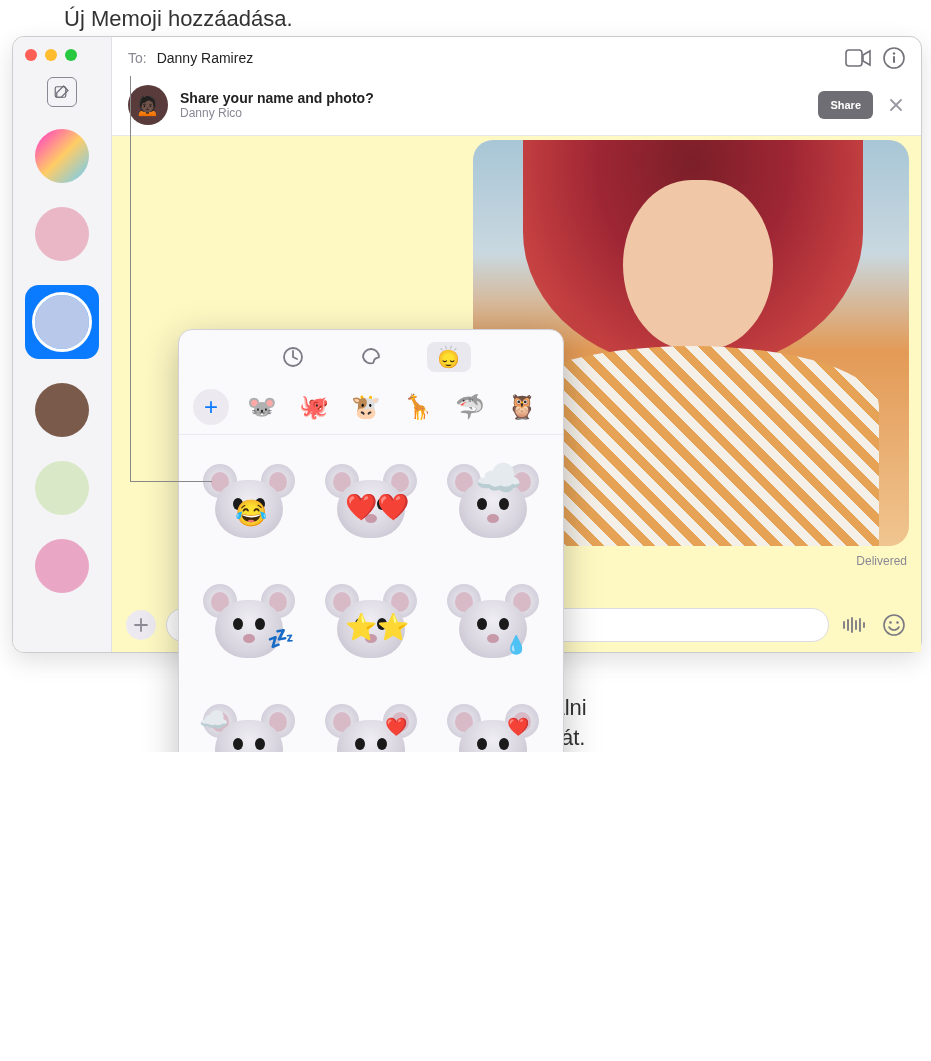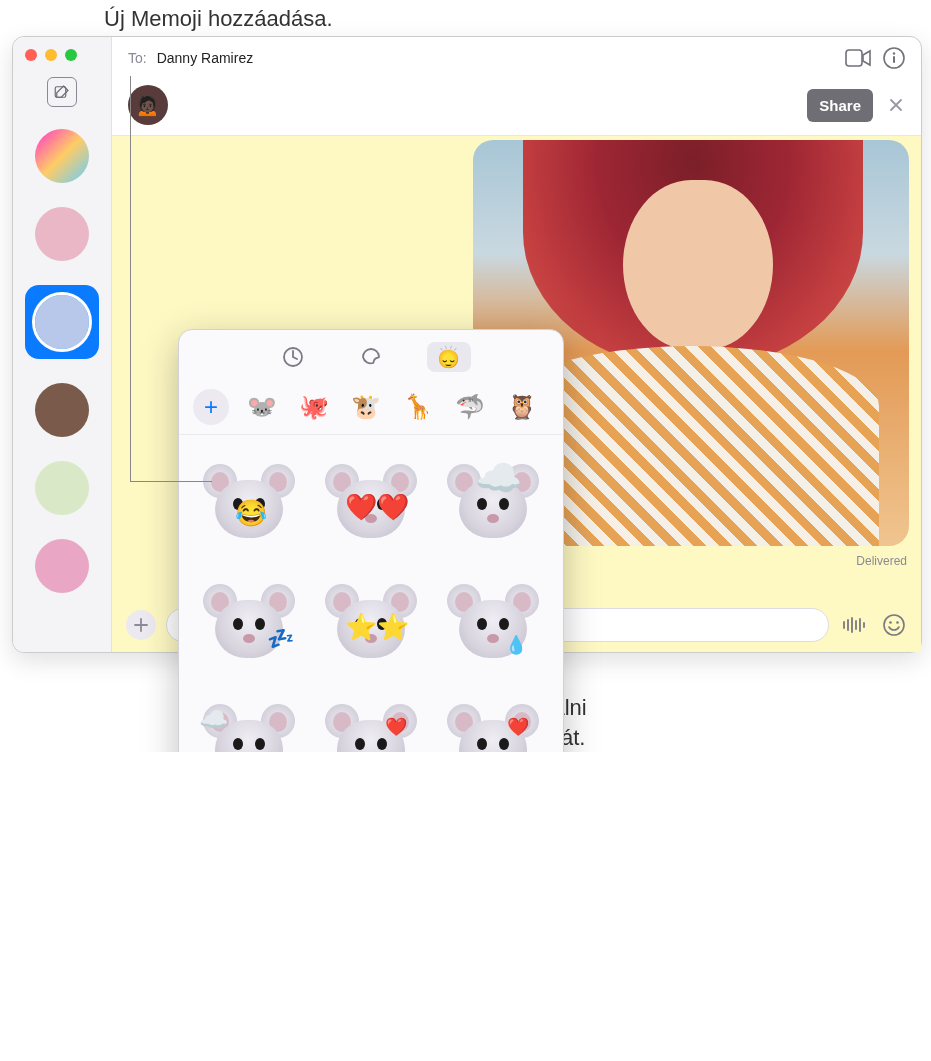--- a/index.html
+++ b/index.html
@@ -1,17 +1,17 @@
 <!DOCTYPE html>
 <html><head>
 <meta charset="utf-8">
 <style>
 body{margin:0;font-family:-apple-system,'Helvetica Neue',Arial,sans-serif;background:#fff;color:#222;width:931px}
 .callout{font-size:22px;color:#333;position:relative}
-.top-callout{margin-left:104px;margin-top:6px;margin-bottom:4px}
+.top-callout{margin-left:64px;margin-top:6px;margin-bottom:4px}
 .leader-top{position:absolute;left:130px;top:40px;width:1px;height:405px;background:#888;z-index:50}
 .leader-top-h{position:absolute;left:130px;top:445px;width:82px;height:1px;background:#888;z-index:50}
 .window{position:relative;margin-left:12px;width:908px;height:615px;border:1px solid #ccc;border-radius:12px;background:#fff;box-shadow:0 8px 24px rgba(0,0,0,.12);overflow:visible;display:flex}
 .sidebar{width:98px;background:#f4f3f6;border-right:1px solid #e1e0e4;border-top-left-radius:12px;border-bottom-left-radius:12px;display:flex;flex-direction:column;align-items:center}
 .traffic{display:flex;gap:8px;margin:12px 0 10px 0;align-self:flex-start;padding-left:12px}
 .tl{width:12px;height:12px;border-radius:50%}
 .tl.r{background:#ff5f57}.tl.y{background:#febc2e}.tl.g{background:#28c840}
 .compose{width:28px;height:28px;border:1.5px solid #8a8894;border-radius:6px;margin:6px 0 14px;display:flex;align-items:center;justify-content:center;color:#6d6b77}
 .conv-list{display:flex;flex-direction:column;gap:24px;align-items:center;padding-top:8px}
 .avatar{width:54px;height:54px;border-radius:50%;background:#d9c6e8;position:relative;display:flex;align-items:center;justify-content:center;font-size:28px}
@@ -21,21 +21,21 @@
 .topbar{display:flex;align-items:center;padding:8px 14px 6px 16px;gap:10px}
 .to-label{color:#8a8894;font-size:14px}
 .to-name{font-size:14px}
 .tb-spacer{flex:1}
 .tb-icon{width:26px;height:26px;color:#737179;display:flex;align-items:center;justify-content:center}
 .banner{display:flex;align-items:center;gap:12px;padding:8px 14px 10px 16px;border-bottom:1px solid #e7e6ea}
 .banner-av{width:40px;height:40px;border-radius:50%;background:#5a3b3b;display:flex;align-items:center;justify-content:center;color:#fff;font-size:20px}
 .banner-text{display:flex;flex-direction:column}
 .banner-q{font-size:14px;font-weight:600}
 .banner-sub{font-size:12px;color:#8a8894}
-.share-btn{background:#6f6e74;color:#fff;border:none;border-radius:6px;padding:8px 12px;font-size:15px;font-weight:600}
+.share-btn{background:#6f6e74;color:#fff;border:none;border-radius:6px;padding:8px 12px;font-size:11px;font-weight:600}
 .close-x{color:#9a98a0;font-size:16px;padding:4px}
 .convo{flex:1;position:relative;background:#fef9c3;overflow:visible}
 .photo{position:absolute;right:12px;top:4px;width:436px;height:406px;border-radius:20px;overflow:hidden;background:linear-gradient(180deg,#a8c6d6 0%,#c9d8e0 28%,#e39a56 52%,#f0c590 100%)}
 .photo-hair{position:absolute;top:0;left:50px;width:340px;height:230px;background:radial-gradient(ellipse at 50% 10%,#7b1f28 0%,#9e2634 40%,#c13d3f 70%,#d9584e 100%);border-radius:0 0 50% 50%/0 0 60% 60%}
 .photo-face{position:absolute;top:40px;left:150px;width:150px;height:170px;background:#f0c8a8;border-radius:50%/55%}
 .photo-shirt{position:absolute;bottom:0;left:30px;right:30px;height:200px;background:repeating-linear-gradient(45deg,#f4f0e8 0 9px,#e6a356 9px 18px),repeating-linear-gradient(-45deg,rgba(255,255,255,.45) 0 9px,transparent 9px 18px);border-radius:50% 50% 0 0/30% 30% 0 0}
 .delivered{position:absolute;right:14px;top:418px;font-size:12px;color:#8a8894}
 .compose-row{position:absolute;left:0;right:0;bottom:10px;display:flex;align-items:center;gap:10px;padding:0 12px 0 14px}
 .apps-btn{width:30px;height:30px;border-radius:50%;background:#eceaf0;color:#8d8b95;display:flex;align-items:center;justify-content:center;font-size:20px;font-weight:300}
 .msg-input{flex:1;height:32px;border:1px solid #dedce2;border-radius:18px;background:#fff}
@@ -118,20 +118,24 @@
         <svg width="22" height="22" viewBox="0 0 22 22">
               <circle cx="11" cy="11" r="10" fill="none" stroke="currentColor" stroke-width="1.6"></circle>
               <circle cx="11" cy="6.5" r="1.2" fill="currentColor"></circle>
               <rect x="10" y="9" width="2" height="7" rx="1" fill="currentColor"></rect>
             </svg>
       </div>
     </div>
 
     <div class="banner">
       <div class="banner-av">🙍🏿</div>
+      <div class="banner-text">
+        <div class="banner-q">Share your name and photo?</div>
+        <div class="banner-sub">Danny Rico</div>
+      </div>
       <div class="tb-spacer"></div>
       <button class="share-btn">Share</button>
       <div class="close-x">
         <svg width="14" height="14" viewBox="0 0 14 14">
               <path d="M2 2l10 10M12 2L2 12" stroke="currentColor" stroke-width="1.8" stroke-linecap="round"></path>
             </svg>
       </div>
     </div>
 
     <div class="convo">

